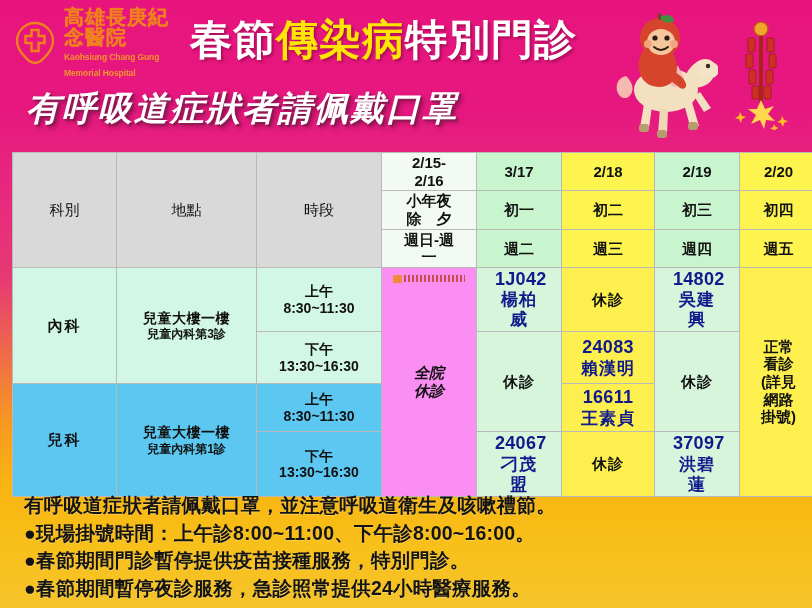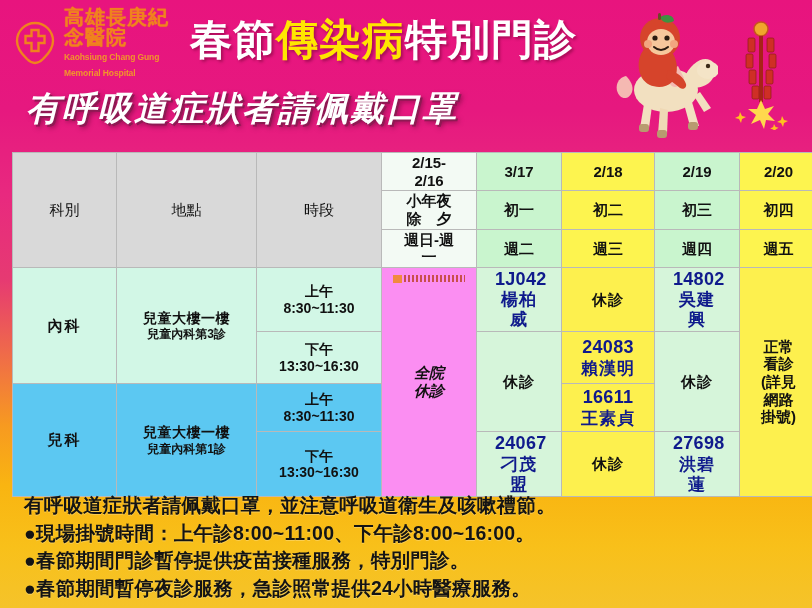--- a/index.html
+++ b/index.html
@@ -364,21 +364,21 @@
           <td class="slot-ped">
             <div class="slot-top">下午</div>
             <div class="slot-bot">13:30~16:30</div>
           </td>
           <td class="cg">
             <div class="doc-id">24067</div>
             <div class="doc-name">刁茂盟</div>
           </td>
           <td class="cy rest">休診</td>
           <td class="cg">
-            <div class="doc-id">27698</div>
+            <div class="doc-id">37097</div>
             <div class="doc-name">洪碧蓮</div>
           </td>
         </tr>
       </tbody>
     </table>
   </div>
 
   <div class="notes">
     <div class="line">有呼吸道症狀者請佩戴口罩，並注意呼吸道衛生及咳嗽禮節。</div>
     <div class="line">●現場掛號時間：上午診8:00~11:00、下午診8:00~16:00。</div>

